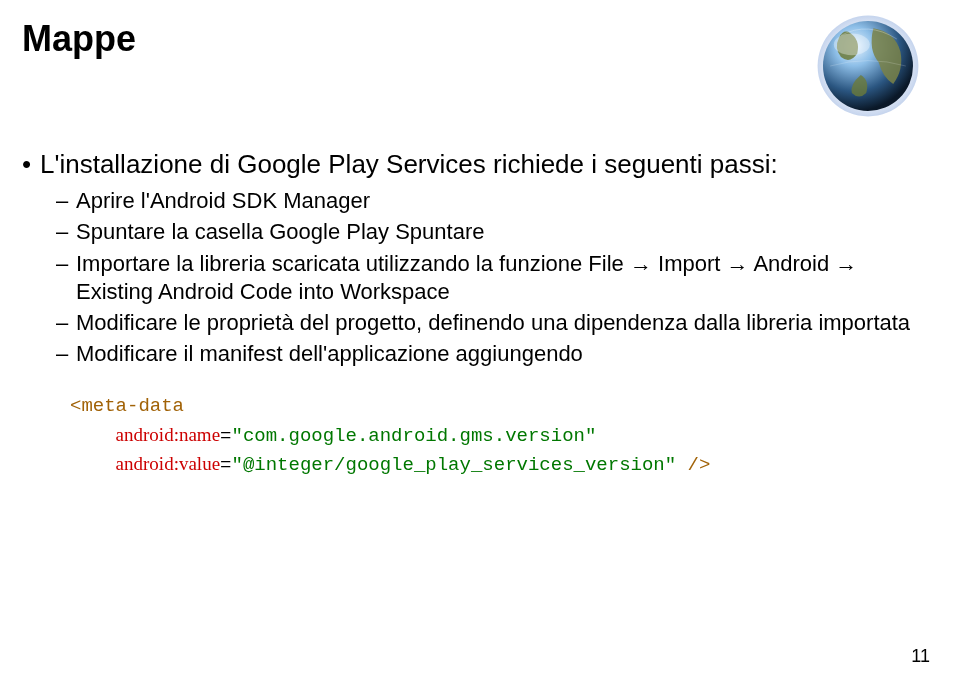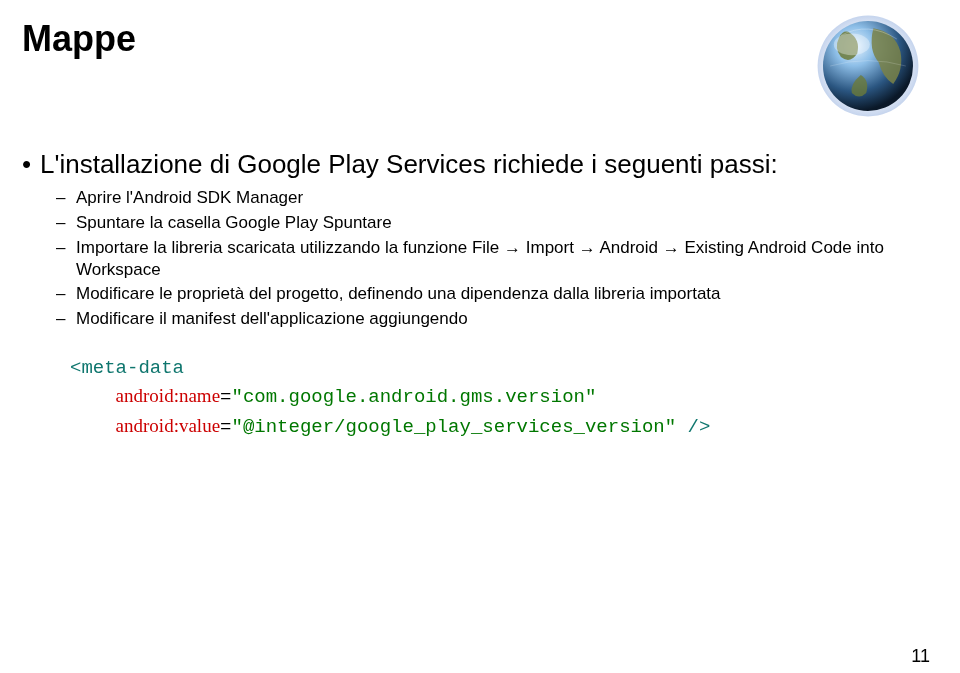--- a/index.html
+++ b/index.html
@@ -44,36 +44,36 @@
   .lvl1 > li::before {
     content: "•";
     position: absolute;
     margin-left: -18px;
   }
   .lvl1 > li { position: relative; margin-bottom: 13px; }
   .lvl2 {
     list-style: none;
     padding-left: 36px;
     margin-top: 6px;
-    font-size: 17px;
+    font-size: 22px;
   }
   .lvl2 > li::before {
     content: "–";
     position: absolute;
     margin-left: -20px;
   }
   .lvl2 > li { position: relative; margin-bottom: 3px; }
   .code-block {
     margin: 24px 0 0 48px;
     font-family: Consolas, "Courier New", monospace;
     font-size: 19px;
     line-height: 1.5;
     white-space: pre;
   }
-  .tag  { color: #0f766e; }
+  .tag  { color: #a16207; }
   .attr { color: #cc0000; font-family: Liberation Serif, serif; }
   .val  { color: #007700; }
   .eq   { color: #000; }
   .page-num {
     position: absolute;
     right: 30px;
     bottom: 6px;
     font-size: 18px;
     font-family: Arial, Helvetica, sans-serif;
   }

